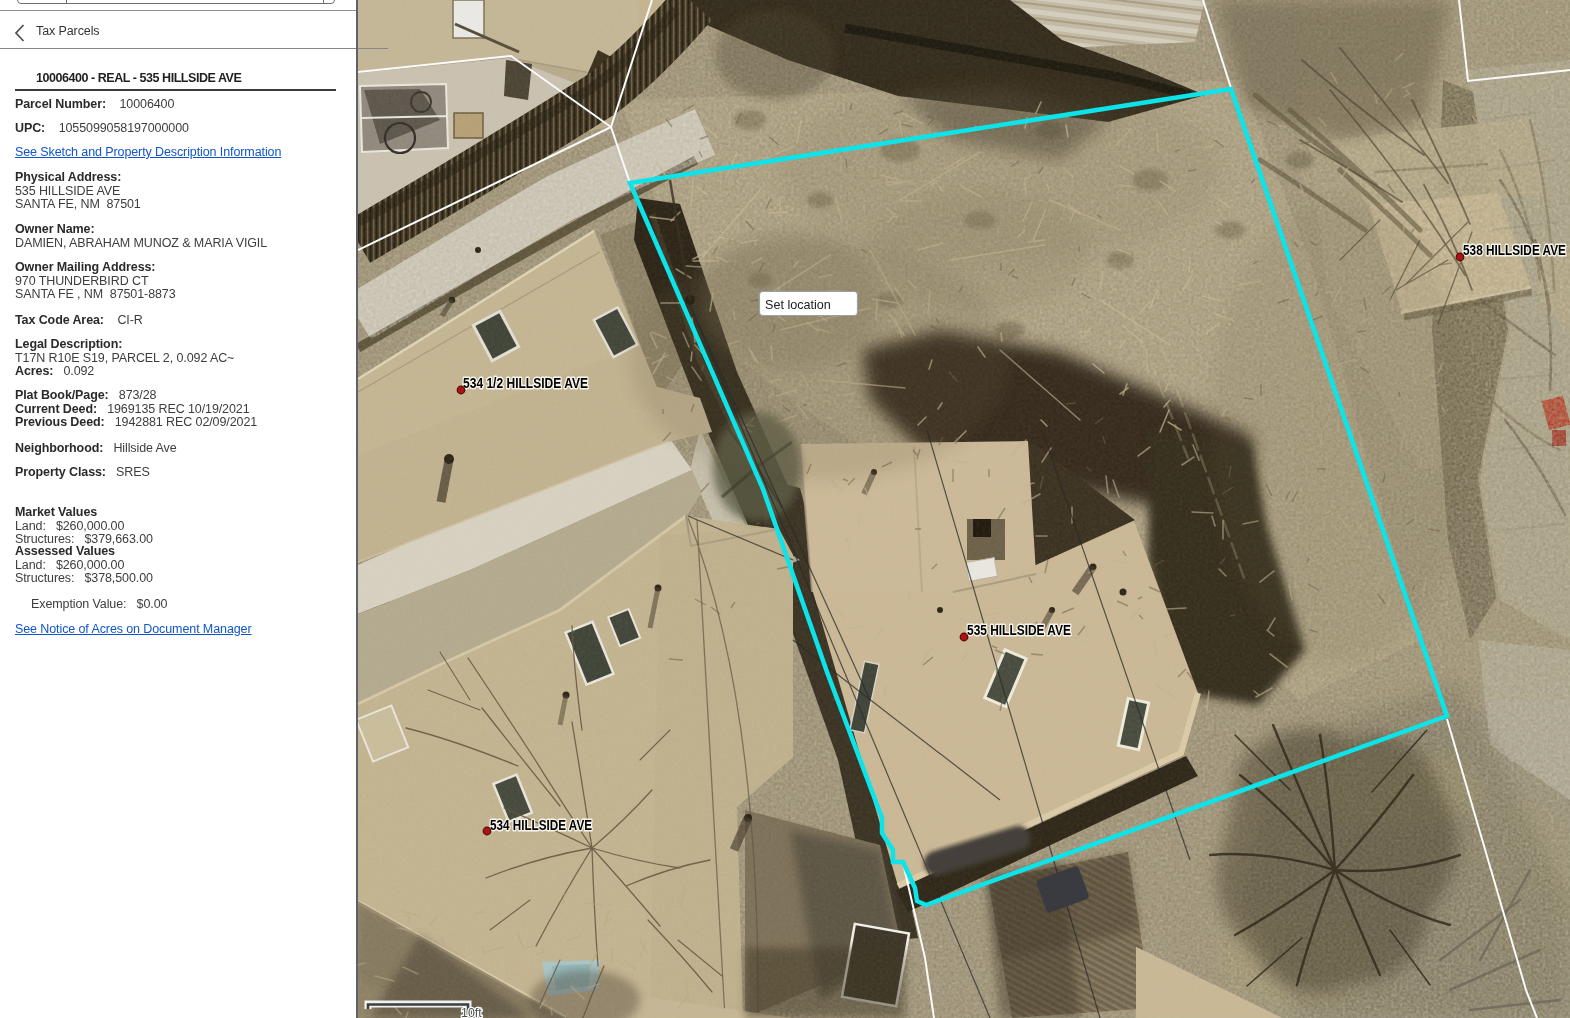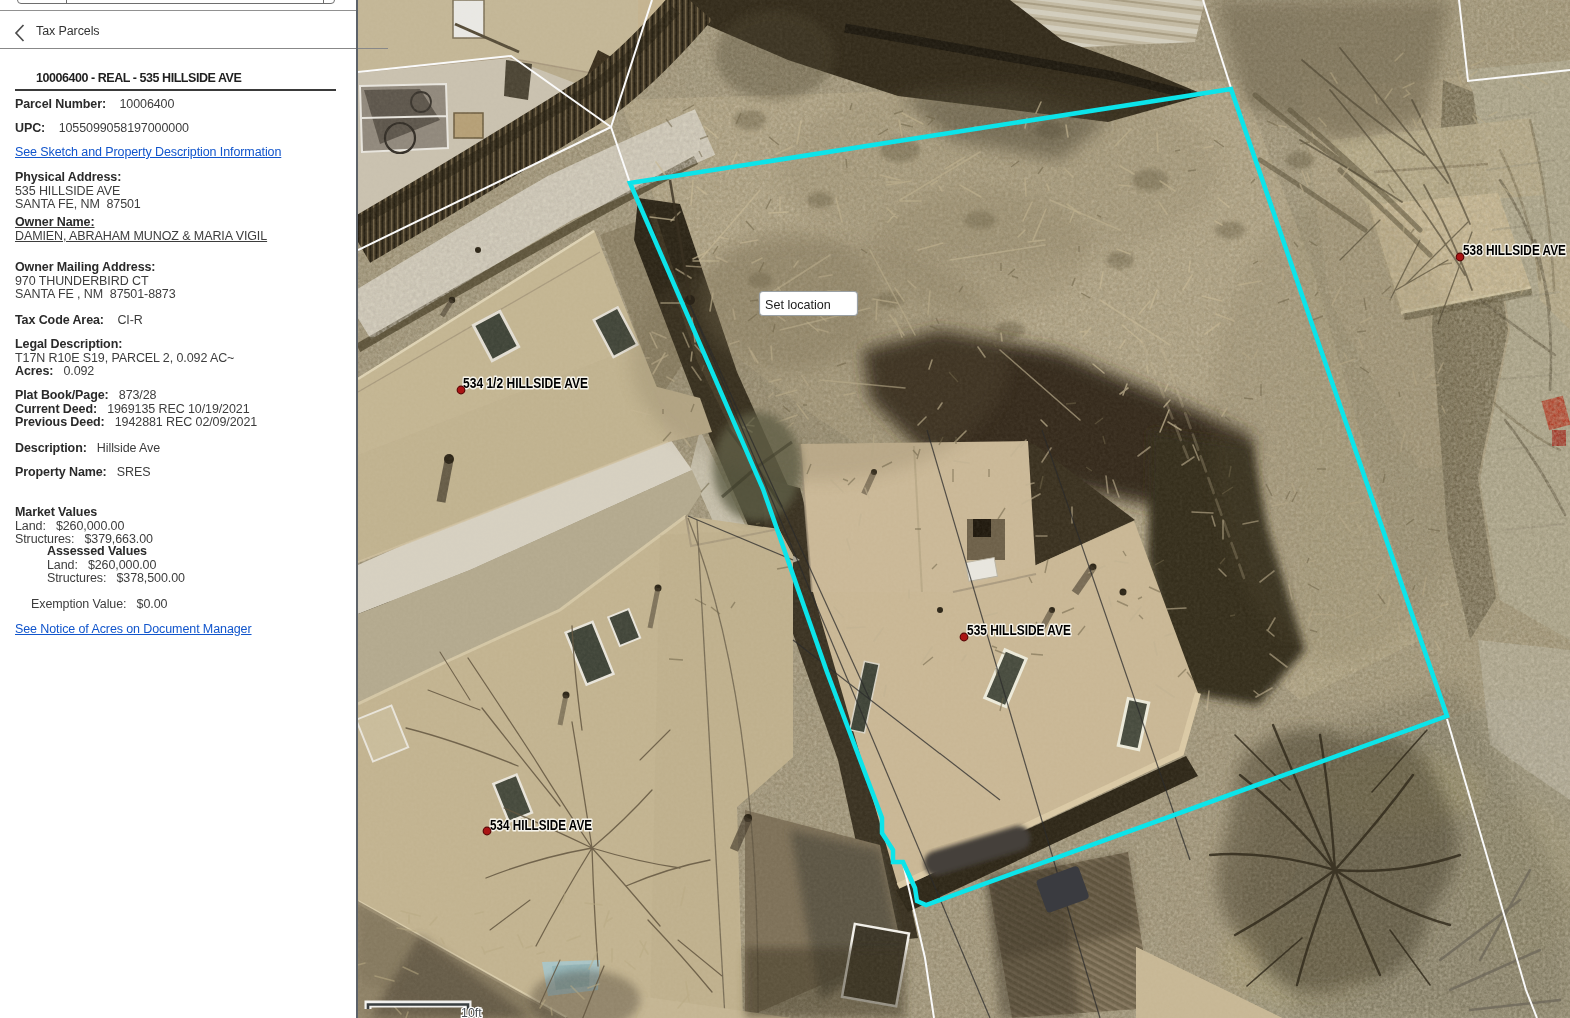--- a/index.html
+++ b/index.html
@@ -381,26 +381,26 @@
           <path d="M10.5 2 L3 10 L10.5 18" fill="none" stroke="#4d4d4d" stroke-width="1.7"></path>
         </svg>
     <div class="hdrtxt">Tax Parcels</div>
   </div>
   <div class="blk t" style="top:72px;font-size:12.5px;letter-spacing:-0.45px;margin-left:21px;">10006400 - REAL - 535 HILLSIDE AVE</div>
   <div class="rule"></div>
   <div class="blk" style="top:98px;"><span class="b">Parcel Number:</span>&nbsp;&nbsp;&nbsp;&nbsp;10006400</div>
   <div class="blk" style="top:122px;"><span class="b">UPC:</span>&nbsp;&nbsp;&nbsp;&nbsp;1055099058197000000</div>
   <div class="blk" style="top:146px;"><span class="lnk">See Sketch and Property Description Information</span></div>
   <div class="blk" style="top:171px;"><span class="b">Physical Address:</span><br>535 HILLSIDE AVE<br>SANTA FE, NM&nbsp;&nbsp;87501</div>
-  <div class="blk" style="top:216px;text-decoration:underline;"><span class="b">Owner Name:</span><br>DAMIEN, ABRAHAM MUNOZ &amp; MARIA VIGIL</div>
+  <div class="blk" style="top:223px;"><span class="b">Owner Name:</span><br>DAMIEN, ABRAHAM MUNOZ &amp; MARIA VIGIL</div>
   <div class="blk" style="top:261px;"><span class="b">Owner Mailing Address:</span><br>970 THUNDERBIRD CT<br>SANTA FE , NM&nbsp;&nbsp;87501-8873</div>
   <div class="blk" style="top:314px;"><span class="b">Tax Code Area:</span>&nbsp;&nbsp;&nbsp;&nbsp;CI-R</div>
   <div class="blk" style="top:338px;"><span class="b">Legal Description:</span><br>T17N R10E S19, PARCEL 2, 0.092 AC~<br><span class="b">Acres:</span>&nbsp;&nbsp;&nbsp;0.092</div>
   <div class="blk" style="top:389px;"><span class="b">Plat Book/Page:</span>&nbsp;&nbsp;&nbsp;873/28<br><span class="b">Current Deed:</span>&nbsp;&nbsp;&nbsp;1969135 REC 10/19/2021<br><span class="b">Previous Deed:</span>&nbsp;&nbsp;&nbsp;1942881 REC 02/09/2021</div>
-  <div class="blk" style="top:442px;"><span class="b">Description:</span>&nbsp;&nbsp;&nbsp;Hillside Ave</div>
-  <div class="blk" style="top:466px;"><span class="b">Property Name:</span>&nbsp;&nbsp;&nbsp;SRES</div>
+  <div class="blk" style="top:442px;"><span class="b">Neighborhood:</span>&nbsp;&nbsp;&nbsp;Hillside Ave</div>
+  <div class="blk" style="top:466px;"><span class="b">Property Class:</span>&nbsp;&nbsp;&nbsp;SRES</div>
   <div class="blk" style="top:506px;"><span class="b">Market Values</span><br>Land:&nbsp;&nbsp;&nbsp;$260,000.00<br>Structures:&nbsp;&nbsp;&nbsp;$379,663.00</div>
-  <div class="blk" style="top:545px;margin-left:32px;"><span class="b">Assessed Values</span><br>Land:&nbsp;&nbsp;&nbsp;$260,000.00<br>Structures:&nbsp;&nbsp;&nbsp;$378,500.00</div>
+  <div class="blk" style="top:545px;"><span class="b">Assessed Values</span><br>Land:&nbsp;&nbsp;&nbsp;$260,000.00<br>Structures:&nbsp;&nbsp;&nbsp;$378,500.00</div>
   <div class="blk" style="top:598px;margin-left:16px;">Exemption Value:&nbsp;&nbsp;&nbsp;$0.00</div>
   <div class="blk" style="top:623px;"><span class="lnk">See Notice of Acres on Document Manager</span></div>
  </div>
  <div class="pborder"></div>
 </div>
 
 </body></html>

